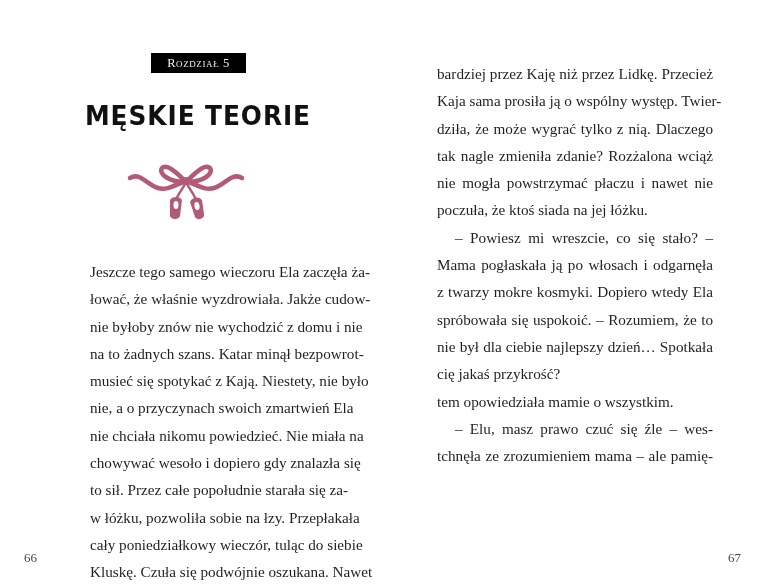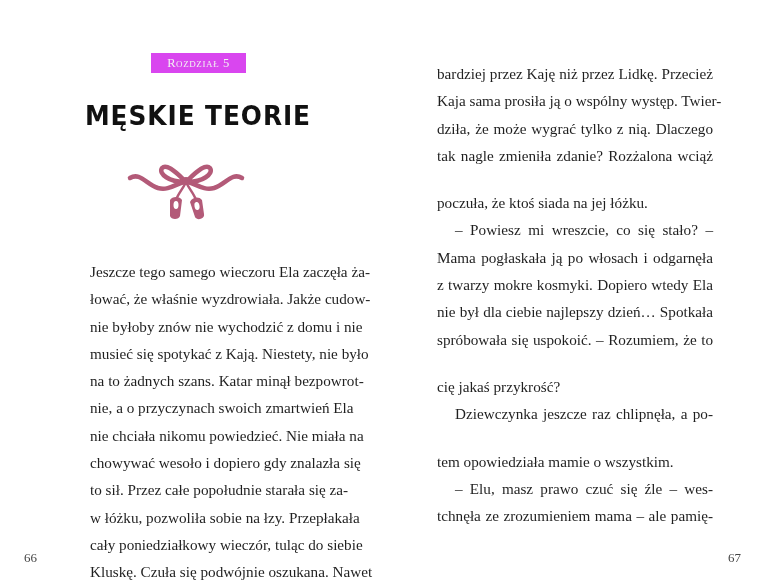--- a/index.html
+++ b/index.html
@@ -5,41 +5,41 @@
   html, body { margin:0; padding:0; background:#ffffff; }
   body { width:760px; height:588px; position:relative; overflow:hidden;
          font-family: "Liberation Serif", "DejaVu Serif", serif; color:#1f1f1f; }
   .spread { position:absolute; inset:0; background:#ffffff; }
   .page { position:absolute; top:0; bottom:0; width:380px; }
   .page-left { left:0; }
   .page-right { left:380px; }
 
   .chapter-label {
     position:absolute; left:151px; top:53px; width:95px; height:20px;
-    background:#d946ef; color:#f2f2f2;
+    background:#000000; color:#f2f2f2;
     font-family:"Liberation Serif", serif; font-size:12.5px; letter-spacing:0.6px;
     font-variant:small-caps; text-align:center; line-height:20px;
   }
   .chapter-title {
     position:absolute; left:60px; top:100px; width:276px; text-align:center;
     font-family:"DejaVu Sans", sans-serif; font-weight:bold; font-size:27px;
     letter-spacing:1px; color:#111111; transform:scaleX(0.92); transform-origin:center;
   }
   .ribbon { position:absolute; left:126px; top:158px; width:120px; height:64px; }
 
   .body-text {
     position:absolute; font-size:15.2px; line-height:27.3px; text-align:justify;
     color:#1f1f1f;
   }
   .left-text { left:50px; top:258px; width:284px; }
   .right-text { left:437px; top:60px; width:276px; }
   .body-text p { margin:0; }
   .body-text p.indent { text-indent:18px;margin-left:40px; }
   .line { display:block; text-align:justify; text-align-last:justify; white-space:nowrap; }
-  .line.last { text-align-last:left;margin-top:20px; }
+  .line.last { text-align-last:left; }
 
   .page-number {
     position:absolute; top:550px; font-size:13px; color:#444444;
     font-family:"Liberation Serif", serif;
   }
   .pn-left { left:24px; }
   .pn-right { left:728px; }
 </style>
 </head>
 <body>
@@ -74,22 +74,22 @@
         <ellipse cx="50" cy="47" rx="2.5" ry="4"></ellipse>
         <ellipse cx="71" cy="48" rx="2.5" ry="4" transform="rotate(-10 71 48)"></ellipse>
       </g>
     </svg>
 
     <div class="body-text left-text">
       <p class="indent" style="text-indent:0">
         <span class="line">Jeszcze tego samego wieczoru Ela zaczęła ża-</span>
         <span class="line">łować, że właśnie wyzdrowiała. Jakże cudow-</span>
         <span class="line">nie byłoby znów nie wychodzić z domu i nie</span>
+        <span class="line">na to żadnych szans. Katar minął bezpowrot-</span>
         <span class="line">musieć się spotykać z Kają. Niestety, nie było</span>
-        <span class="line">na to żadnych szans. Katar minął bezpowrot-</span>
         <span class="line">nie, a o przyczynach swoich zmartwień Ela</span>
         <span class="line">nie chciała nikomu powiedzieć. Nie miała na</span>
         <span class="line">chowywać wesoło i dopiero gdy znalazła się</span>
         <span class="line">to sił. Przez całe popołudnie starała się za-</span>
         <span class="line">w łóżku, pozwoliła sobie na łzy. Przepłakała</span>
         <span class="line">cały poniedziałkowy wieczór, tuląc do siebie</span>
         <span class="line">Kluskę. Czuła się podwójnie oszukana. Nawet</span>
       </p>
     </div>
 
@@ -97,32 +97,32 @@
   </div>
 
   <div class="page page-right"></div>
 
   <div class="body-text right-text">
     <p>
       <span class="line">bardziej przez Kaję niż przez Lidkę. Przecież</span>
       <span class="line">Kaja sama prosiła ją o wspólny występ. Twier-</span>
       <span class="line">dziła, że może wygrać tylko z nią. Dlaczego</span>
       <span class="line">tak nagle zmieniła zdanie? Rozżalona wciąż</span>
+      <span class="line">nie mogła powstrzymać płaczu i nawet nie</span>
       <span class="line last">poczuła, że ktoś siada na jej łóżku.</span>
     </p>
     <p>
       <span class="line" style="padding-left:18px">– Powiesz mi wreszcie, co się stało? –</span>
       <span class="line">Mama pogłaskała ją po włosach i odgarnęła</span>
       <span class="line">z twarzy mokre kosmyki. Dopiero wtedy Ela</span>
+      <span class="line">spróbowała się uspokoić. – Rozumiem, że to</span>
       <span class="line">nie był dla ciebie najlepszy dzień… Spotkała</span>
-      <span class="line">spróbowała się uspokoić. – Rozumiem, że to</span>
       <span class="line last">cię jakaś przykrość?</span>
     </p>
     <p>
-      <span class="line" style="padding-left:18px">Dziewczynka jeszcze raz chlipnęła, a po-</span>
       <span class="line last">tem opowiedziała mamie o wszystkim.</span>
     </p>
     <p>
       <span class="line" style="padding-left:18px">– Elu, masz prawo czuć się źle – wes-</span>
       <span class="line">tchnęła ze zrozumieniem mama – ale pamię-</span>
 
     </p>
   </div>
 
   <div class="page-number pn-right">67</div>

